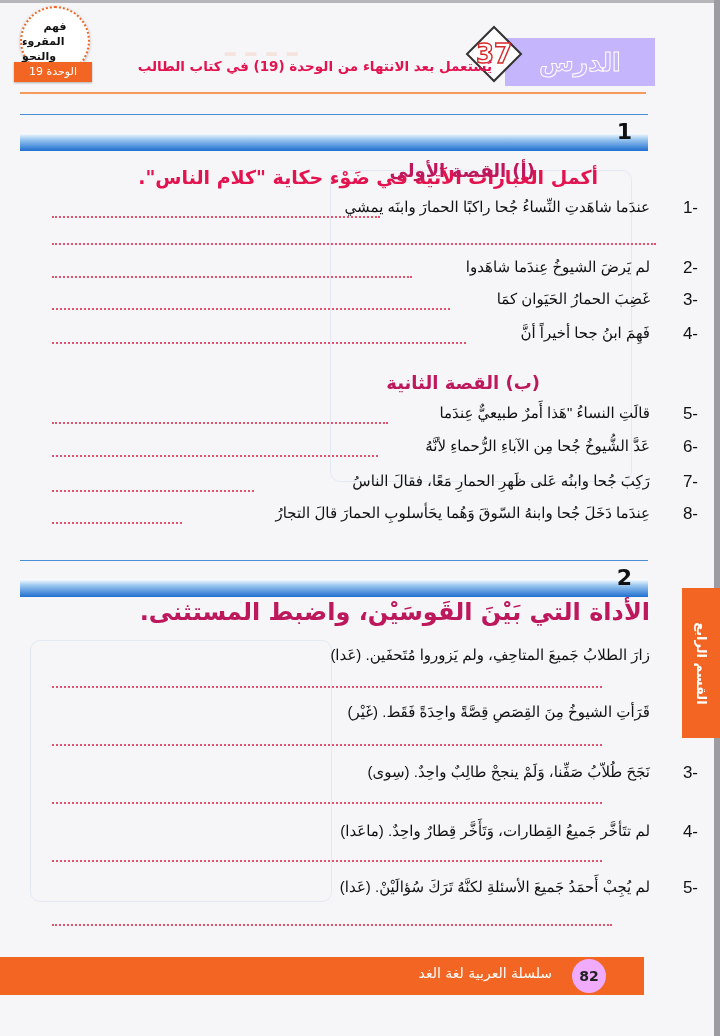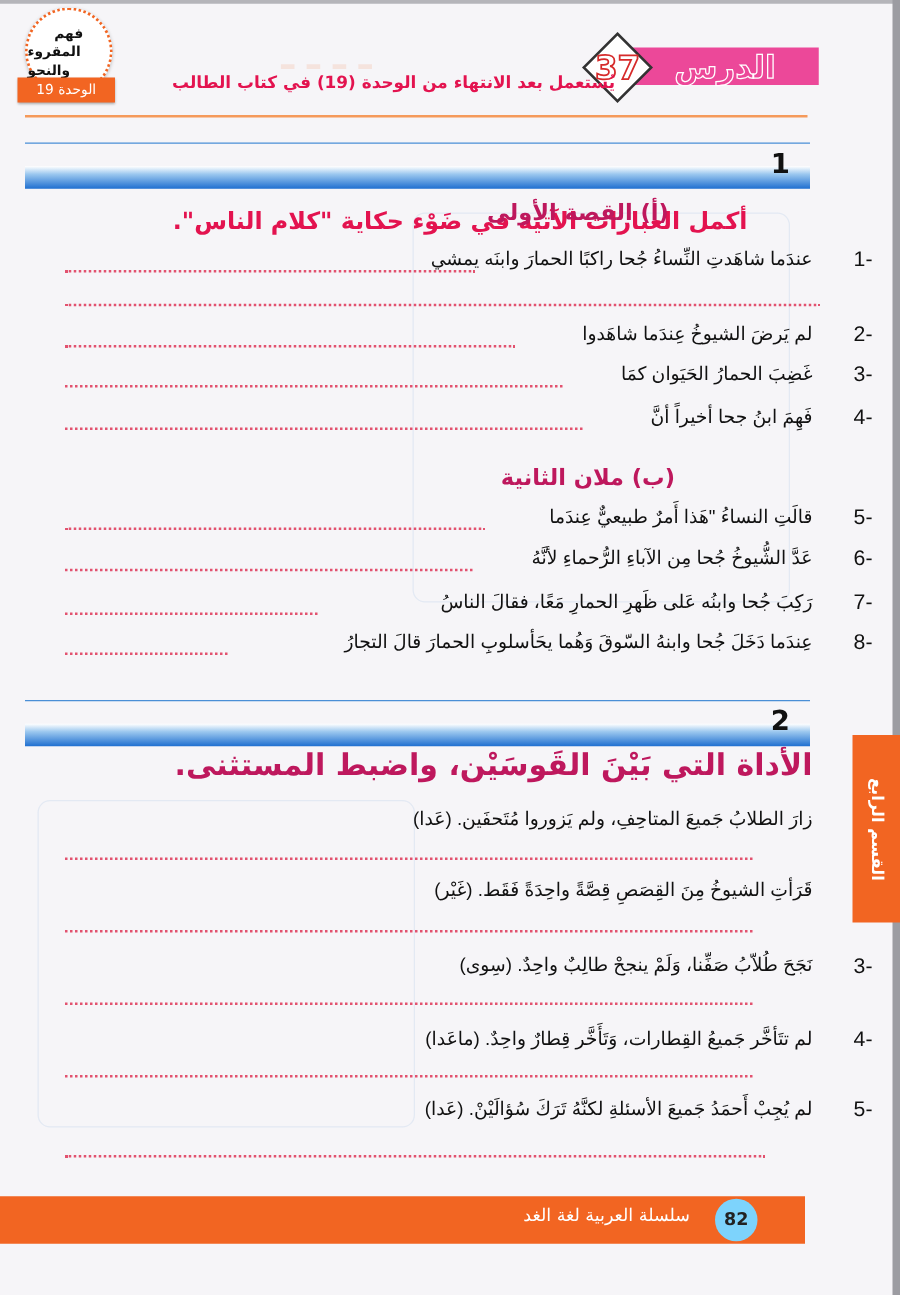--- a/index.html
+++ b/index.html
@@ -19,22 +19,22 @@
     background:#ffffff; border:2px dotted #f26522; box-shadow:0 1px 3px rgba(0,0,0,.25);
     display:flex; flex-direction:column; align-items:center; justify-content:center;
     font-weight:bold; font-size:11px; line-height:15px; color:#111; 
   }
   .unit-tag {
     position:absolute; left:0; top:56px; width:78px; height:20px;
     background:#f26522; color:#fff; font-size:11px; text-align:center; line-height:20px;
     box-shadow:0 1px 2px rgba(0,0,0,.3);
   }
   .lesson-bar {
-    position:absolute; left:505px; top:38px; width:150px; height:30px;
-    background:#ec4899; color:#fff; font-size:25px; font-weight:bold;
+    position:absolute; left:505px; top:38px; width:150px; height:48px;
+    background:#c4b5fd; color:#fff; font-size:25px; font-weight:bold;
     display:flex; align-items:center; justify-content:center;
     -webkit-text-stroke:1px #fff; color:transparent;
   }
   .lesson-diamond {
     position:absolute; left:465px; top:25px; width:58px; height:58px;
   }
   .lesson-sub {
     position:absolute; right:228px; top:58px; direction:rtl;
     font-size:13.5px; font-weight:bold; color:#e3134f; white-space:nowrap;
   }
@@ -84,21 +84,21 @@
     display:flex; align-items:center; justify-content:center;
   }
   .side-tab span { transform:rotate(90deg); white-space:nowrap; display:block; direction:rtl; }
 
   
   .footer-bar {
     position:absolute; left:0; top:957px; width:644px; height:38px; background:#f26522;
   }
   .footer-num {
     position:absolute; left:572px; top:959px; width:34px; height:34px; border-radius:50%;
-    background:#7dd3fc; color:#222; font-weight:bold; font-size:14px;
+    background:#f0abfc; color:#222; font-weight:bold; font-size:14px;
     display:flex; align-items:center; justify-content:center;
   }
   .footer-txt {
     position:absolute; right:168px; top:965px; color:#fff; font-size:14px; direction:rtl; white-space:nowrap;
   }
 
   
   .bleed { position:absolute; border:1px solid rgba(90,150,210,.12); border-radius:10px; }
 </style>
 </head>
@@ -154,21 +154,21 @@
   <span>غَضِبَ الحمارُ الحَيَوان كمَا</span>
 </div>
 <div class="dots" style="left:52px;width:398px;top:308px;"></div>
 
 <div class="item" style="top:324px;">
   <span class="n">4-</span>
   <span>فَهِمَ ابنُ جحا أخيراً أنَّ</span>
 </div>
 <div class="dots" style="left:52px;width:414px;top:342px;"></div>
 
-<div class="ex-sub" style="right:180px;top:372px;">(ب) ملان الثانية</div>
+<div class="ex-sub" style="right:180px;top:372px;">(ب) القصة الثانية</div>
 
 <div class="item" style="top:404px;">
   <span class="n">5-</span>
   <span>قالَتِ النساءُ "هَذا أَمرٌ طبيعيٌّ عِندَما</span>
 </div>
 <div class="dots" style="left:52px;width:336px;top:422px;"></div>
 
 <div class="item" style="top:437px;">
   <span class="n">6-</span>
   <span>عَدَّ الشُّيوخُ جُحا مِن الآباءِ الرُّحماءِ لأنَّهُ</span>

